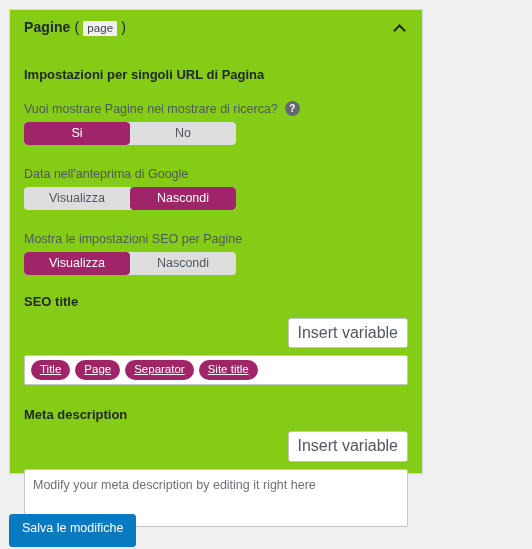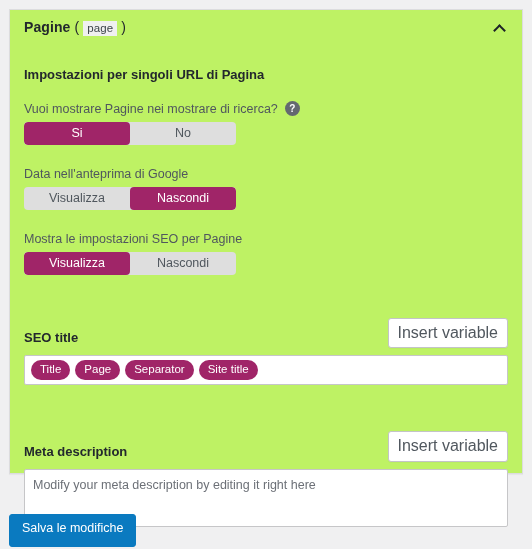--- a/index.html
+++ b/index.html
@@ -15,23 +15,23 @@
     font-size: 13px;
     color: #3c434a;
     overflow: hidden;
   }
 
   
   .card {
     position: absolute;
     left: 9px;
     top: 9px;
-    width: 514px;
+    width: 414px;
     height: 465px;
-    background: #bef264;
+    background: #84cc16;
     border: 1px solid #dcdcde;
     box-shadow: 0 1px 1px rgba(0,0,0,0.04);
   }
 
   .card-header {
     position: relative;
     height: 34px;
     padding: 0 14px;
     display: flex;
     align-items: center;
@@ -152,21 +152,21 @@
     transition: left .15s;
   }
   .toggle.right .toggle-knob { left: 50%; }
 
   .toggle.gap-small { margin-bottom: 19px; }
 
   
   .field-block { margin-top: 4px; }
   .field-row {
     display: flex;
-    align-items: flex-end;
+    align-items: flex-start;
     justify-content: space-between;
     margin-bottom: 7px;
     min-height: 26px;
   }
   .field-title {
     font-size: 13px;
     font-weight: bold;
     color: #23282d;
     padding-bottom: 3px;
   }
@@ -198,20 +198,21 @@
   }
   .chip {
     background: #a02568;
     color: #ffffff;
     font-size: 11.5px;
     border-radius: 11px;
     padding: 3px 9px 4px 9px;
     line-height: 1.15;
     white-space: nowrap;
     cursor: pointer;
+    text-decoration: underline;
   }
 
   .meta-area {
     border: 1px solid #c6c6c8;
     background: #ffffff;
     border-radius: 2px;
     height: 58px;
     padding: 7px 8px;
     font-size: 12.5px;
     color: #6c7077;

